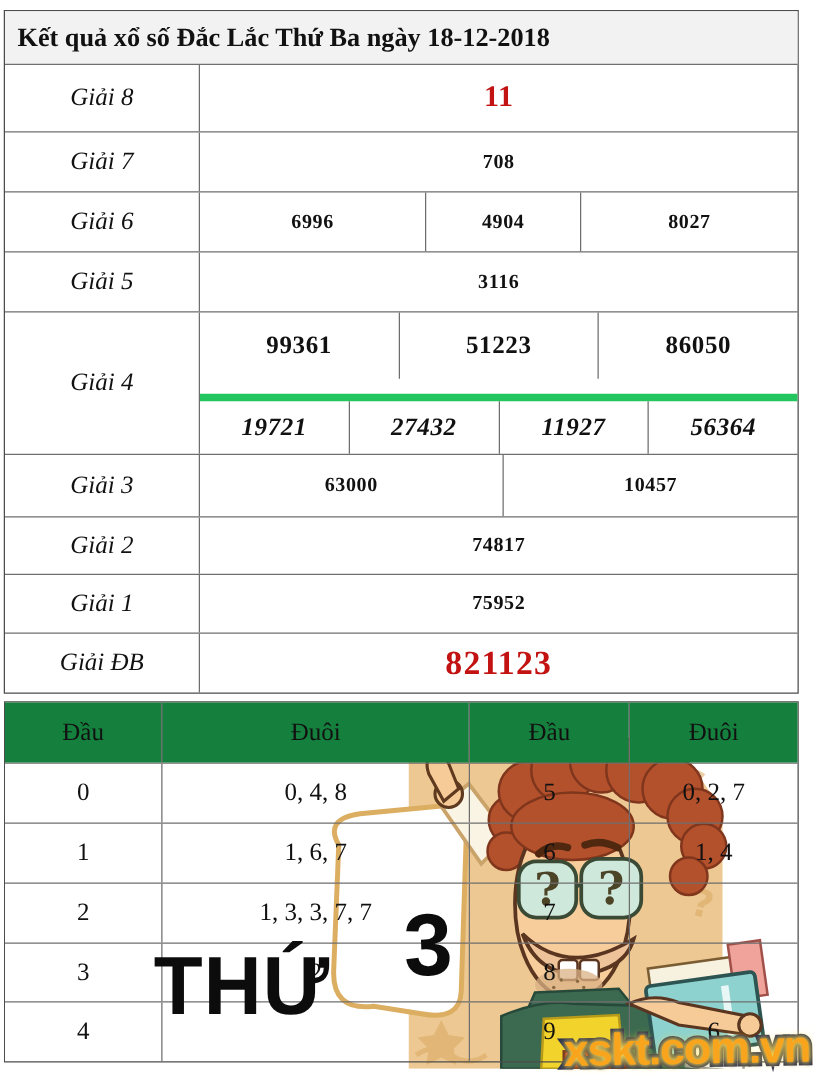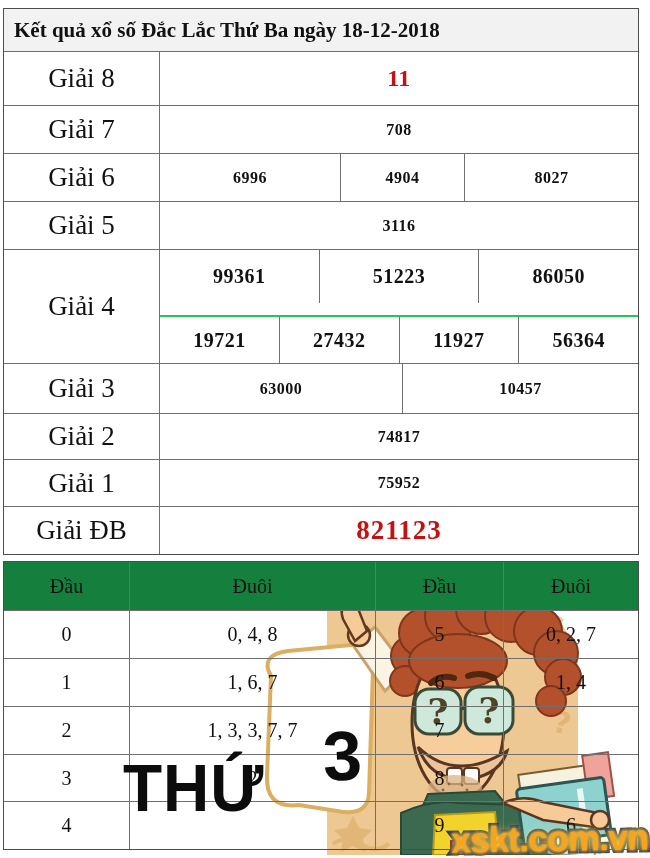--- a/index.html
+++ b/index.html
@@ -14,30 +14,30 @@
   .tbl { width:636px; border:1px solid #4c4c4c; }
   .row { display:flex; }
   .row + .row { border-top:1px solid #6f6f6f; }
   .cell { display:flex; align-items:center; justify-content:center; min-width:0; }
   .cell + .cell { border-left:1px solid #6f6f6f; }
 
   
   .title-row { height:42px; background:#f2f2f2; }
   .title { width:100%; display:flex; align-items:center; padding-left:10px;
            font-weight:bold; font-size:21px; }
-  .label { flex:0 0 155px; font-size:27px; }
+  .label { flex:0 0 155px; font-size:20px;font-style:italic; }
   .val   { flex:1; font-weight:bold; font-size:16px; letter-spacing:.5px; }
   .wA { flex:0 0 181px; } .wB { flex:0 0 124px; } .wC { flex:0 0 243px; }
   .red { color:#c31212; }
   .vg8 { font-size:24px; }
   .vdb { font-size:27px; letter-spacing:1px; }
   .h54{height:54px} .h48{height:48px} .h50{height:50px} .h46{height:46px} .h47{height:47px}
   .g4right { flex:1; display:flex; flex-direction:column; border-left:1px solid #6f6f6f;gap:12px; }
   .subrow { display:flex; height:53px; }
-  .subrow + .subrow { border-top:2px solid #22c55e; height:48px; }
+  .subrow + .subrow { border-top:6px solid #22c55e; height:48px;font-style:italic; }
   .subrow .cell { flex:1; font-weight:bold; font-size:20px; letter-spacing:.5px; }
 
   
   .t2wrap { position:relative; margin-top:6px; }
   .cartoon { position:absolute; left:0; top:0; z-index:0; }
   .t2 { position:relative; z-index:1; background:transparent; }
   .t2 .cell { font-size:20px; }
   .t2 .hdr { background:#15803d; }
   .c1{flex:0 0 125px} .c2{flex:0 0 246px} .c3{flex:0 0 128px} .c4{flex:1}
 

